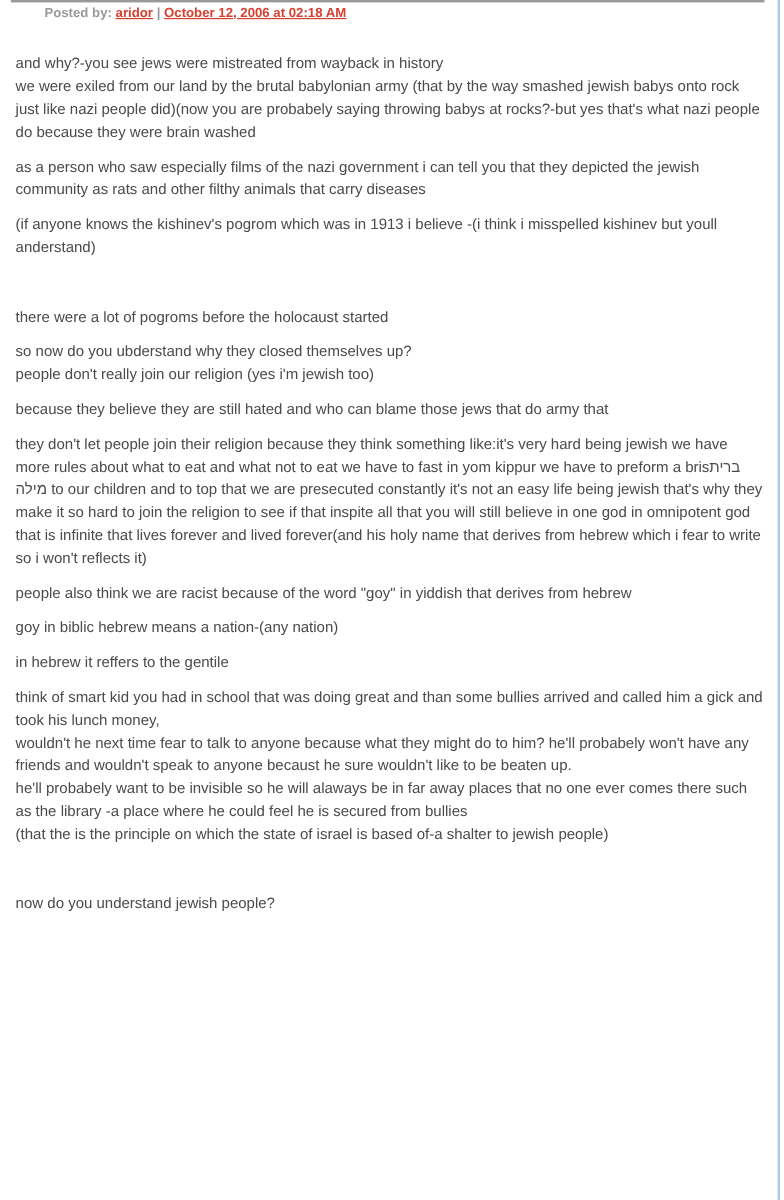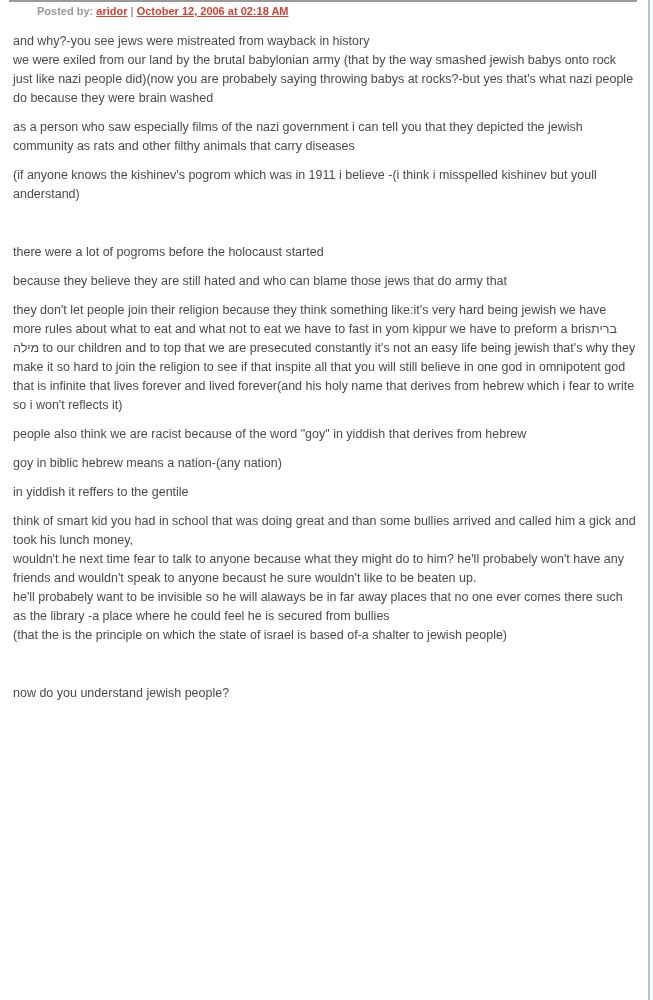--- a/index.html
+++ b/index.html
@@ -27,21 +27,21 @@
     left: 9px;
     top: 0;
     width: 628px;
     border-top: 2px solid var(--divider, #999999);
     padding: 3px 0 0 4px;
   }
   .byline {
     font-size: 11px;
     font-weight: bold;
     color: var(--byline-gray, #999999);
-    margin-bottom: 14px;
+    margin-bottom: 26px;
     line-height: 13px;
     padding-left: 24px;
   }
   .byline a.red-link {
     color: var(--link-red, #d6402f);
     text-decoration: underline;
     font-weight: bold;
     cursor: pointer;
   }
   .comment-body {
@@ -70,27 +70,28 @@
 <div class="comment-block">
   <div class="byline">
     <span>Posted by:</span>
     <a href="#" class="red-link">aridor</a>
     <span>|</span>
     <a href="#" class="red-link">October 12, 2006 at 02:18 AM</a>
   </div>
   <div class="comment-body">
       <p class="para">and why?-you see jews were mistreated from wayback in history<br>we were exiled from our land by the brutal babylonian army (that by the way smashed jewish babys onto rock just like nazi people did)(now you are probabely saying throwing babys at rocks?-but yes that's what nazi people do because they were brain washed</p>
       <p class="para">as a person who saw especially films of the nazi government i can tell you that they depicted the jewish community as rats and other filthy animals that carry diseases</p>
-      <p class="para">(if anyone knows the kishinev's pogrom which was in 1911 i believe -(i think i misspelled kishinev but youll anderstand)</p>
+      <p class="para">(if anyone knows the kishinev's pogrom which was in 1913 i believe -(i think i misspelled kishinev but youll anderstand)</p>
       <p class="para">&nbsp;</p>
       <p class="para">there were a lot of pogroms before the holocaust started</p>
+      <p class="para">so now do you ubderstand why they closed themselves up?<br>people don't really join our religion (yes i'm jewish too)</p>
       <p class="para">because they believe they are still hated and who can blame those jews that do army that</p>
       <p class="para">they don't let people join their religion because they think something like:it's very hard being jewish we have more rules about what to eat and what not to eat we have to fast in yom kippur we have to preform a brisברית מילה to our children and to top that we are presecuted constantly it's not an easy life being jewish that's why they make it so hard to join the religion to see if that inspite all that you will still believe in one god in omnipotent god that is infinite that lives forever and lived forever(and his holy name that derives from hebrew which i fear to write so i won't reflects it)</p>
       <p class="para">people also think we are racist because of the word "goy" in yiddish that derives from hebrew</p>
       <p class="para">goy in biblic hebrew means a nation-(any nation)</p>
-      <p class="para">in yiddish it reffers to the gentile</p>
+      <p class="para">in hebrew it reffers to the gentile</p>
       <p class="para">think of smart kid you had in school that was doing great and than some bullies arrived and called him a gick and took his lunch money,<br>wouldn't he next time fear to talk to anyone because what they might do to him? he'll probabely won't have any friends and wouldn't speak to anyone becaust he sure wouldn't like to be beaten up.<br>he'll probabely want to be invisible so he will alaways be in far away places that no one ever comes there such as the library -a place where he could feel he is secured from bullies<br>(that the is the principle on which the state of israel is based of-a shalter to jewish people)</p>
       <p class="para">&nbsp;</p>
       <p class="para">now do you understand jewish people?</p>
     </div>
 </div>
 
 <div class="page-right-border"></div>
 
 </body></html>

